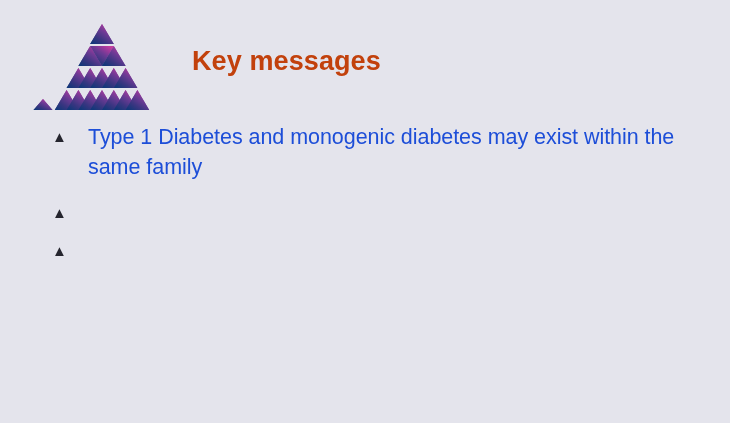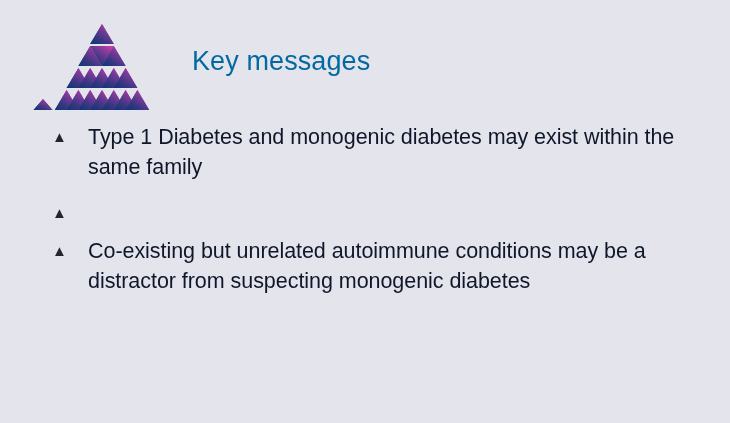--- a/index.html
+++ b/index.html
@@ -40,22 +40,22 @@
     display: block;
     width: 142px;
     height: 90px;
   }
   .page-title {
     position: absolute;
     left: 192px;
     top: 46px;
     font-family: "Liberation Sans", sans-serif;
     font-size: 27px;
-    font-weight: normal;
-    color: #0369a1;
+    font-weight: bold;
+    color: #c2410c;
     letter-spacing: 0.1px;
     white-space: nowrap;
   }
 
   
   .messages {
     position: absolute;
     left: 0;
     top: 122px;
     width: 730px;
@@ -75,21 +75,21 @@
     line-height: 1;
     color: #25252e;
   }
   .bullet-text {
     flex: 1 1 auto;
     max-width: 607px;
     padding-right: 18px;
     font-family: "Liberation Sans", sans-serif;
     font-size: 21.5px;
     line-height: 30px;
-    color: #0f172a;
+    color: #1d4ed8;
     letter-spacing: -0.05px;
   }
 </style>
 </head>
 <body>
 
 <div class="slide">
 
   <div class="header">
 
@@ -167,17 +167,16 @@
       <span class="bullet-marker">▲</span>
       <span class="bullet-text">Type 1 Diabetes and monogenic diabetes may exist within the same family</span>
     </div>
 
     <div class="bullet-row">
       <span class="bullet-marker">▲</span>
     </div>
 
     <div class="bullet-row">
       <span class="bullet-marker">▲</span>
-      <span class="bullet-text">Co-existing but unrelated autoimmune conditions may be a distractor from suspecting monogenic diabetes</span>
     </div>
 
   </div>
 </div>
 
 </body></html>

